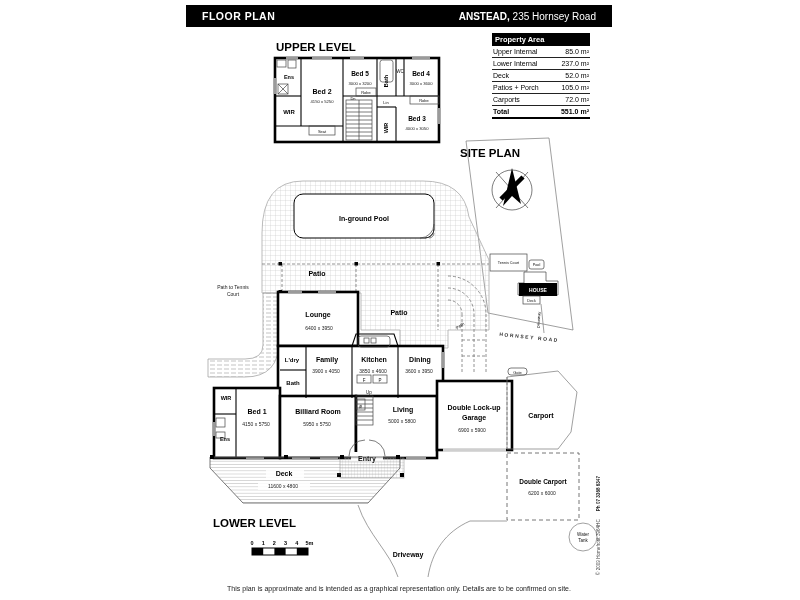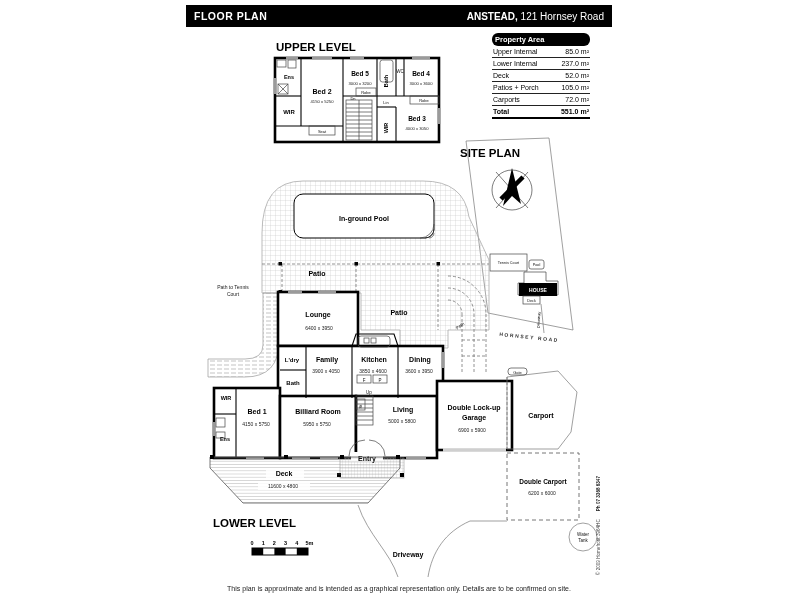--- a/index.html
+++ b/index.html
@@ -1,28 +1,28 @@
 <!DOCTYPE html>
 <html><head>
 <meta charset="utf-8">
 <style>
   html,body{margin:0;padding:0;background:#fff;}
   .page{position:relative;width:800px;height:600px;background:#fff;overflow:hidden;
         font-family:"Liberation Sans",sans-serif;}
   
   .hdr{position:absolute;left:186px;top:5px;width:426px;height:22px;background:#000;
        color:#fff;display:flex;align-items:center;justify-content:space-between;
-       padding:0 8px;box-sizing:border-box;}
+       padding:0 16px;box-sizing:border-box;}
   .hdr .l{font-size:10.5px;font-weight:bold;letter-spacing:.5px;}
   .hdr .r{font-size:10px;}
   .hdr .r b{font-weight:bold;text-align:right;}
   
   .ptable{position:absolute;left:492px;top:33px;width:98px;font-size:7px;color:#000;}
   .ptable .tt{background:#000;color:#fff;font-weight:bold;font-size:7.5px;
-              padding:2px 3px;border-radius:6px;}
+              padding:2px 3px;}
   .prow{display:flex;justify-content:space-between;padding:2.2px 1px 1.8px 1px;
         border-bottom:1px solid #222;}
   .prow.total{font-weight:bold;border-bottom:2px solid #000;}
   
   .disc{position:absolute;left:186px;top:585px;width:426px;text-align:center;
         font-size:7px;color:#222;}
   svg{position:absolute;left:0;top:0;}
   svg text{font-family:"Liberation Sans",sans-serif;fill:#000;}
   .mid{text-anchor:middle;}
   .f115{font-size:11.5px;font-weight:bold;}
@@ -45,21 +45,21 @@
   .post{fill:#000;}
   .cred{font-size:4.6px;fill:#444;}
 </style>
 </head>
 <body>
 
 <div class="page">
 
   <div class="hdr">
     <span class="l">FLOOR PLAN</span>
-    <span class="r"><b>ANSTEAD,</b><span> 121 Hornsey Road</span></span>
+    <span class="r"><b>ANSTEAD,</b><span> 235 Hornsey Road</span></span>
   </div>
 
   <div class="ptable">
     <div class="tt">Property Area</div>
     <div class="prow">
         <span>Upper Internal</span>
         <span>85.0 m²</span>
       </div>
     <div class="prow">
         <span>Lower Internal</span>

